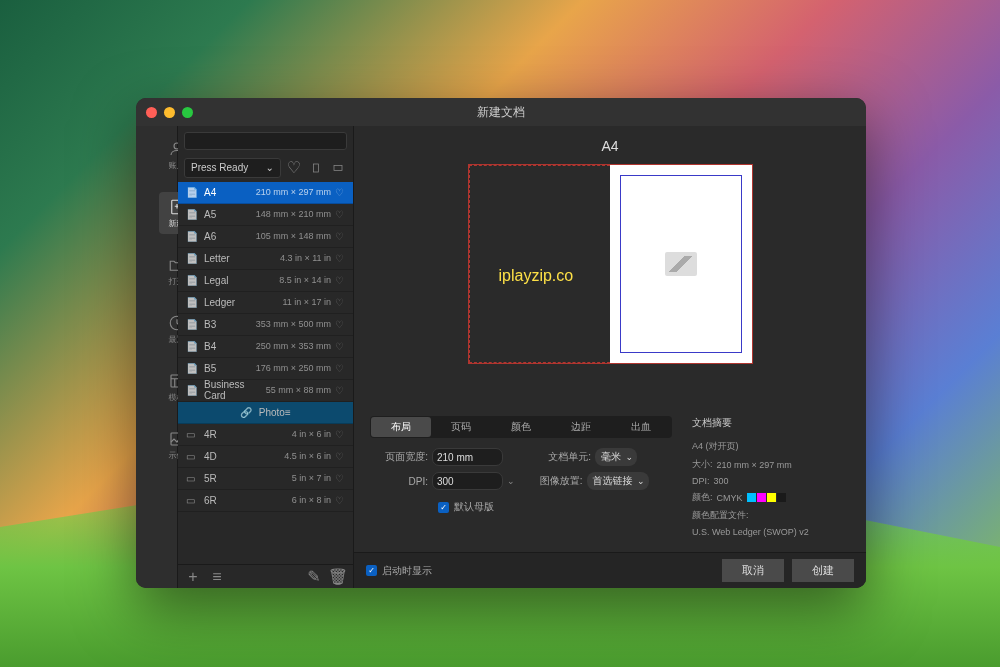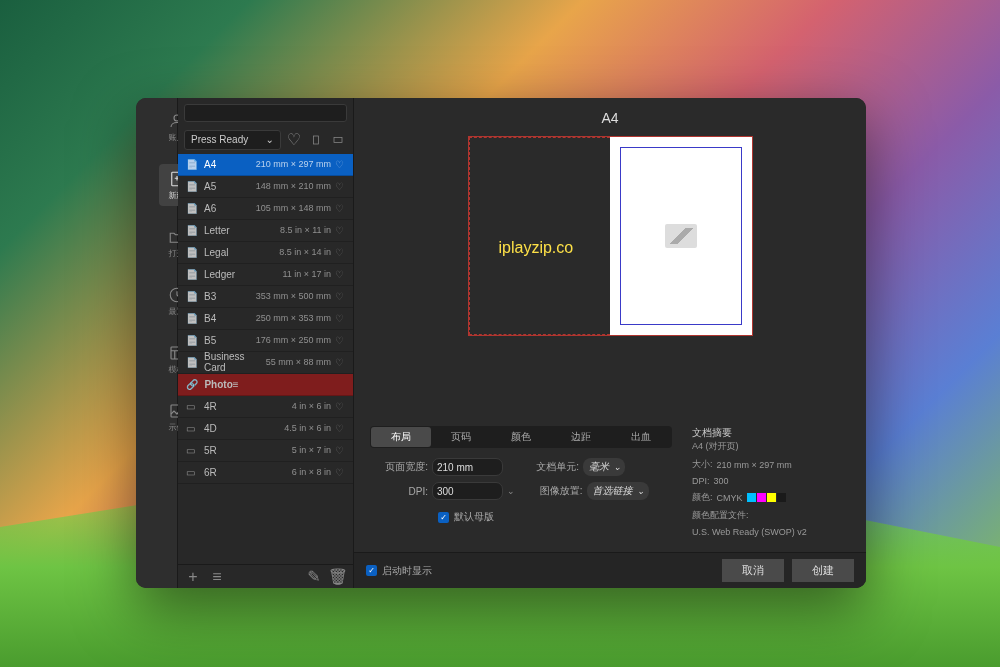--- a/index.html
+++ b/index.html
@@ -21,21 +21,21 @@
 .nav-label { font-size: 8px; }
 .presets-panel { width: 176px; background: #282828; display: flex; flex-direction: column; border-right: 1px solid #1a1a1a; }
 .search-row { padding: 4px 6px; }
 .search-input { width: 100%; height: 18px; background: #1e1e1e; border: 1px solid #3a3a3a; border-radius: 3px; color: #ccc; font-size: 10px; padding: 0 6px 0 18px; }
 .preset-header { display: flex; align-items: center; padding: 4px 6px; gap: 4px; }
 .preset-select { flex: 1; background: #1e1e1e; border: 1px solid #3a3a3a; border-radius: 3px; color: #ccc; font-size: 10px; height: 20px; padding: 0 6px; display: flex; align-items: center; justify-content: space-between; }
 .icon-btn { width: 18px; height: 18px; color: #888; display: flex; align-items: center; justify-content: center; cursor: pointer; }
 .preset-list { flex: 1; overflow-y: auto; }
 .preset-item { display: flex; align-items: center; padding: 3px 8px; height: 22px; color: #bbb; font-size: 10px; cursor: pointer; position: relative; border-bottom: 1px solid rgba(0,0,0,0.2); }
 .preset-item.selected { background: #0a60c2; color: #fff; }
-.preset-item.category { background: #7f1d1d; font-weight: 700; justify-content: flex-start; padding-right: 8px; }
+.preset-item.category { background: #0c4a6e; font-weight: 400; justify-content: center; padding-right: 8px; }
 .preset-icon { width: 12px; margin-right: 6px; opacity: 0.7; }
 .preset-name { flex: 1; }
 .preset-dim { font-size: 9px; opacity: 0.7; margin-right: 4px; }
 .preset-heart { width: 10px; opacity: 0.4; }
 .preset-footer { height: 24px; border-top: 1px solid #1a1a1a; display: flex; align-items: center; padding: 0 6px; gap: 6px; color: #888; }
 .preset-footer-right { margin-left: auto; display: flex; gap: 6px; }
 .main-area { flex: 1; display: flex; flex-direction: column; background: #2a2a2a; }
 .preview-section { flex: 1; display: flex; flex-direction: column; align-items: center; padding: 12px 20px; }
 .preview-title { color: #ddd; font-size: 14px; margin-bottom: 10px; }
 .preview-canvas { position: relative; width: 285px; height: 200px; border: 1px solid #b0352f; }
@@ -48,41 +48,49 @@
 .settings-row { display: flex; padding: 6px 16px 10px 16px; gap: 8px; }
 .settings-left { flex: 1.3; }
 .tab-bar { display: flex; background: #1e1e1e; border-radius: 4px; padding: 1px; margin-bottom: 10px; }
 .tab { flex: 1; text-align: center; padding: 3px 0; color: #aaa; font-size: 10px; cursor: pointer; border-radius: 3px; }
 .tab.active { background: #4a4a4a; color: #fff; }
 .form-rows { display: flex; flex-direction: column; gap: 6px; padding-left: 10px; }
 .form-row { display: flex; align-items: center; gap: 8px; }
 .form-col { display: flex; align-items: center; gap: 4px; }
 .form-label { color: #aaa; font-size: 10px; text-align: right; width: 48px; }
 .form-input { width: 71px; height: 18px; background: #1e1e1e; border: 1px solid #3a3a3a; border-radius: 7px; color: #ddd; font-size: 10px; padding: 0 4px; }
-.form-select { height: 18px; background: #3a3a3a; border: none; border-radius: 8px; color: #ddd; font-size: 10px; padding: 0 16px 0 6px; display: flex; align-items: center; position: relative; font-style: italic; }
+.form-select { height: 18px; background: #3a3a3a; border: none; border-radius: 8px; color: #ddd; font-size: 10px; padding: 0 16px 0 6px; display: flex; align-items: center; position: relative; }
 .form-select::after { content: "⌄"; position: absolute; right: 4px; font-size: 9px; }
 .checkbox-row { display: flex; align-items: center; gap: 5px; color: #aaa; font-size: 10px; margin-left: 58px; margin-top: 4px; }
 .checkbox { width: 11px; height: 11px; background: #0a60c2; border-radius: 2px; display: flex; align-items: center; justify-content: center; color: #fff; font-size: 8px; }
 .summary-panel { width: 170px; padding-left: 12px; }
-.summary-title { color: #ccc; font-size: 10px; }
+.summary-title { color: #ccc; font-size: 10px; margin-bottom: 10px; }
 .summary-line { color: #999; font-size: 9px; margin-bottom: 5px; display: flex; align-items: center; gap: 4px; }
 .color-swatches { display: flex; gap: 1px; }
 .swatch { width: 9px; height: 9px; }
 .bottom-bar { height: 36px; background: #252525; border-top: 1px solid #1a1a1a; display: flex; align-items: center; padding: 0 12px; }
 .bottom-check { display: flex; align-items: center; gap: 5px; color: #aaa; font-size: 10px; }
 .bottom-buttons { margin-left: auto; display: flex; gap: 8px; }
 .btn { padding: 4px 20px; background: #4a4a4a; border: none; border-radius: 0; color: #ddd; font-size: 11px; cursor: pointer; }
 svg { fill: none; stroke: currentColor; stroke-width: 1.5; }
 </style>
 </head>
 <body>
 
 <div class="wallpaper-bottom"></div>
 
 <div class="window">
+  <div class="titlebar">
+    <div class="traffic-lights">
+      <div class="light red"></div>
+      <div class="light yellow"></div>
+      <div class="light green"></div>
+    </div>
+    <div class="title">新建文档</div>
+  </div>
 
   <div class="content">
 
     <div class="sidebar-nav">
       <div class="nav-item">
         <svg viewBox="0 0 24 24">
             <circle cx="12" cy="8" r="4"></circle>
             <path d="M4 20c0-4 4-6 8-6s8 2 8 6"></path>
           </svg>
         <span class="nav-label">账户</span>
@@ -159,21 +167,21 @@
           </div>
         <div class="preset-item">
             <span class="preset-icon">📄</span>
             <span class="preset-name">A6</span>
             <span class="preset-dim">105 mm × 148 mm</span>
             <span class="preset-heart">♡</span>
           </div>
         <div class="preset-item">
             <span class="preset-icon">📄</span>
             <span class="preset-name">Letter</span>
-            <span class="preset-dim">8.5 in × 11 in</span>
+            <span class="preset-dim">4.3 in × 11 in</span>
             <span class="preset-heart">♡</span>
           </div>
         <div class="preset-item">
             <span class="preset-icon">📄</span>
             <span class="preset-name">Legal</span>
             <span class="preset-dim">8.5 in × 14 in</span>
             <span class="preset-heart">♡</span>
           </div>
         <div class="preset-item">
             <span class="preset-icon">📄</span>
@@ -265,21 +273,21 @@
             <div class="tab">颜色</div>
             <div class="tab">边距</div>
             <div class="tab">出血</div>
           </div>
           <div class="form-rows">
             <div class="form-row">
               <div class="form-col">
                   <span class="form-label">页面宽度:</span>
                   <input class="form-input" value="210 mm" style="">
                 </div>
-              <div class="form-col" style="margin-left:20px;">
+              <div class="form-col" style="margin-left:32px;">
                   <span class="form-label">文档单元:</span>
                   <div class="form-select">
                     <span>毫米</span>
                   </div>
                 </div>
             </div>
             <div class="form-row">
               <div class="form-col">
                   <span class="form-label">DPI:</span>
                   <input class="form-input" value="300" style="">
@@ -314,21 +322,21 @@
             <span>颜色:</span>
               <span>CMYK</span>
             <span class="color-swatches">
               <span class="swatch" style="background:#00bfff"></span>
                 <span class="swatch" style="background:#ff00ff"></span>
                 <span class="swatch" style="background:#ffff00"></span>
                 <span class="swatch" style="background:#1a1a1a"></span>
             </span>
           </div>
           <div class="summary-line">颜色配置文件:</div>
-          <div class="summary-line">U.S. Web Ready (SWOP) v2</div>
+          <div class="summary-line">U.S. Web Ledger (SWOP) v2</div>
         </div>
       </div>
 
       <div class="bottom-bar">
         <div class="bottom-check">
             <span class="checkbox">✓</span>
             <span>启动时显示</span>
           </div>
         <div class="bottom-buttons">
           <button class="btn">取消</button>

